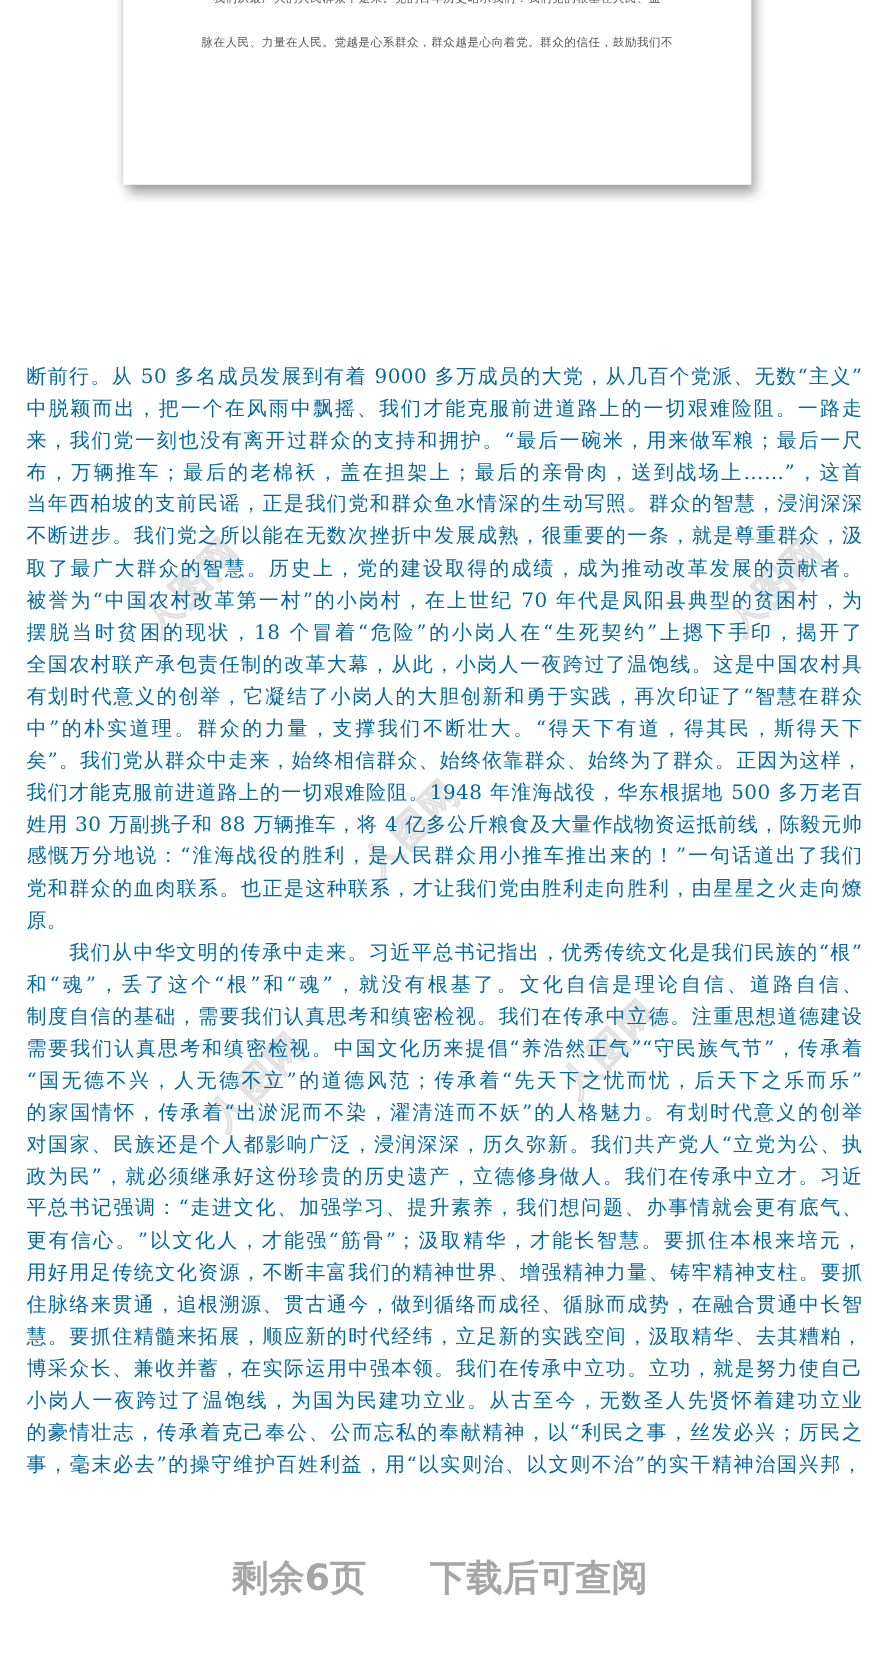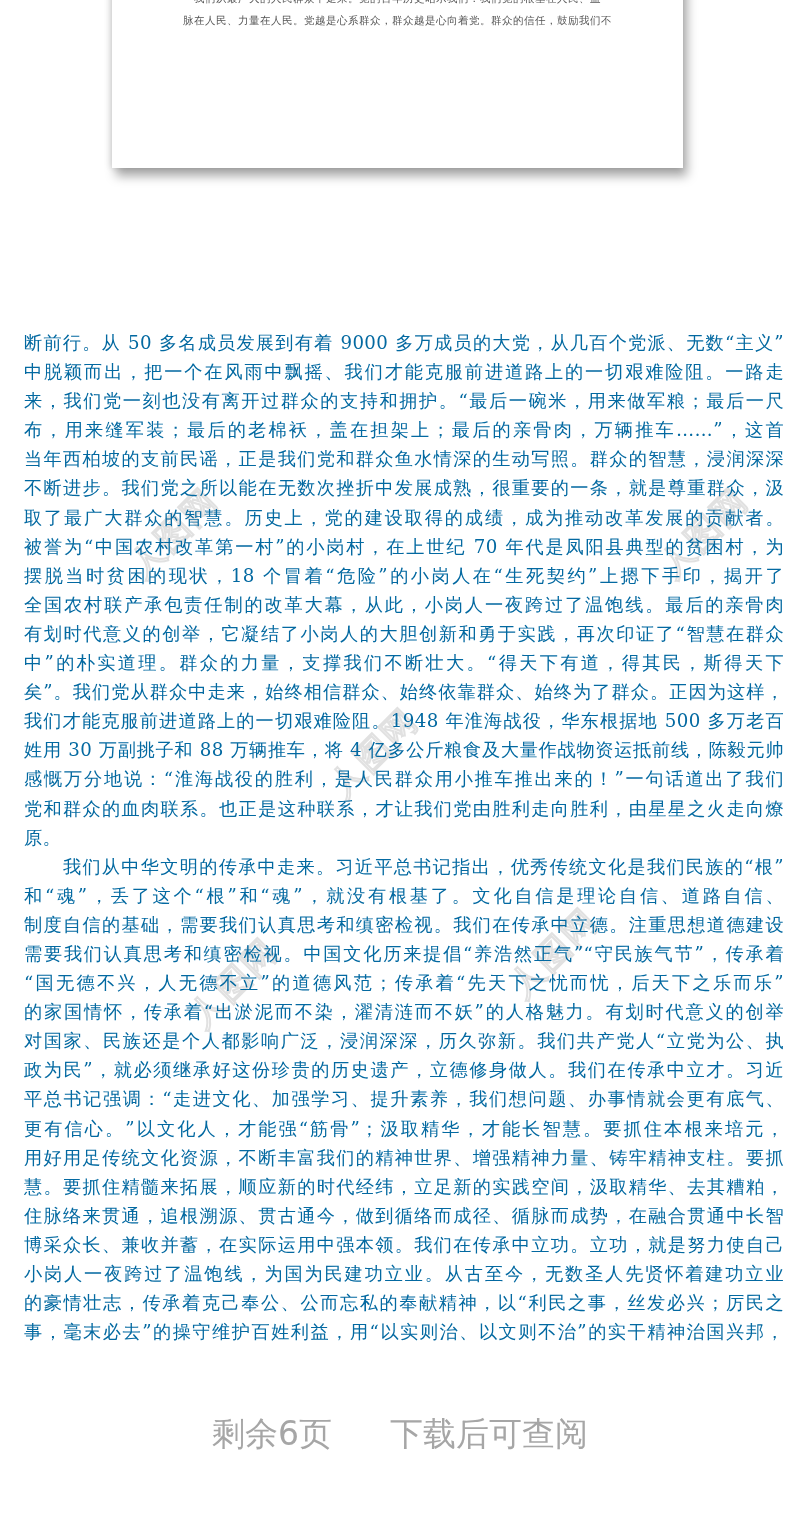--- a/index.html
+++ b/index.html
@@ -30,71 +30,71 @@
   .watermark {
     position: absolute; color: rgba(180,180,180,0.18);
     font-family: "DejaVu Sans", sans-serif; font-size: 34px; font-weight: bold;
     transform: rotate(-45deg); pointer-events: none; letter-spacing: 2px;
     -webkit-text-stroke: 1px rgba(170,170,170,0.35);
     color: transparent;
   }
   .more-bar {
     position: absolute; left: 0; top: 1412px; width: 800px; text-align: center;
     font-family: "DejaVu Sans", "Liberation Sans", sans-serif;
-    font-weight: normal; font-size: 33px; color: #a6a6a6;
+    font-weight: bold; font-size: 33px; color: #a6a6a6;
   }
   .more-bar span { display: inline-block; }
   .more-bar .remaining { margin-right: 58px; }
 </style>
 </head>
 <body>
 
 <div class="page-card">
   <div class="card-line" style="top:12px">我们从最广大的人民群众中走来。党的百年历史昭示我们：我们党的根基在人民、血</div>
-  <div class="card-line" style="top:34px">脉在人民、力量在人民。党越是心系群众，群众越是心向着党。群众的信任，鼓励我们不</div>
+  <div class="card-line" style="top:52px">脉在人民、力量在人民。党越是心系群众，群众越是心向着党。群众的信任，鼓励我们不</div>
 </div>
 
 <div class="watermark" style="left:120px; top:510px;">人图网</div>
 <div class="watermark" style="left:320px; top:730px;">人图网</div>
 <div class="watermark" style="left:500px; top:930px;">人图网</div>
 <div class="watermark" style="left:180px; top:960px;">人图网</div>
 <div class="watermark" style="left:650px; top:510px;">人图网</div>
 
 <div class="body-text">
   <div class="line">断前行。从 50 多名成员发展到有着 9000 多万成员的大党，从几百个党派、无数“主义”</div>
   <div class="line">中脱颖而出，把一个在风雨中飘摇、我们才能克服前进道路上的一切艰难险阻。一路走</div>
   <div class="line">来，我们党一刻也没有离开过群众的支持和拥护。“最后一碗米，用来做军粮；最后一尺</div>
-  <div class="line">布，用来缝军装；最后的老棉袄，盖在担架上；最后的亲骨肉，万辆推车……”，这首</div>
+  <div class="line">布，万辆推车；最后的老棉袄，盖在担架上；最后的亲骨肉，送到战场上……”，这首</div>
   <div class="line">当年西柏坡的支前民谣，正是我们党和群众鱼水情深的生动写照。群众的智慧，浸润深深</div>
   <div class="line">不断进步。我们党之所以能在无数次挫折中发展成熟，很重要的一条，就是尊重群众，汲</div>
   <div class="line">取了最广大群众的智慧。历史上，党的建设取得的成绩，成为推动改革发展的贡献者。</div>
   <div class="line">被誉为“中国农村改革第一村”的小岗村，在上世纪 70 年代是凤阳县典型的贫困村，为</div>
   <div class="line">摆脱当时贫困的现状，18 个冒着“危险”的小岗人在“生死契约”上摁下手印，揭开了</div>
-  <div class="line">全国农村联产承包责任制的改革大幕，从此，小岗人一夜跨过了温饱线。最后的亲骨肉</div>
+  <div class="line">全国农村联产承包责任制的改革大幕，从此，小岗人一夜跨过了温饱线。这是中国农村具</div>
   <div class="line">有划时代意义的创举，它凝结了小岗人的大胆创新和勇于实践，再次印证了“智慧在群众</div>
   <div class="line">中”的朴实道理。群众的力量，支撑我们不断壮大。“得天下有道，得其民，斯得天下</div>
   <div class="line">矣”。我们党从群众中走来，始终相信群众、始终依靠群众、始终为了群众。正因为这样，</div>
   <div class="line">我们才能克服前进道路上的一切艰难险阻。1948 年淮海战役，华东根据地 500 多万老百</div>
   <div class="line">姓用 30 万副挑子和 88 万辆推车，将 4 亿多公斤粮食及大量作战物资运抵前线，陈毅元帅</div>
   <div class="line">感慨万分地说：“淮海战役的胜利，是人民群众用小推车推出来的！”一句话道出了我们</div>
   <div class="line">党和群众的血肉联系。也正是这种联系，才让我们党由胜利走向胜利，由星星之火走向燎</div>
   <div class="line last">原。</div>
   <div class="line">　　我们从中华文明的传承中走来。习近平总书记指出，优秀传统文化是我们民族的“根”</div>
   <div class="line">和“魂”，丢了这个“根”和“魂”，就没有根基了。文化自信是理论自信、道路自信、</div>
   <div class="line">制度自信的基础，需要我们认真思考和缜密检视。我们在传承中立德。注重思想道德建设</div>
   <div class="line">需要我们认真思考和缜密检视。中国文化历来提倡“养浩然正气”“守民族气节”，传承着</div>
   <div class="line">“国无德不兴，人无德不立”的道德风范；传承着“先天下之忧而忧，后天下之乐而乐”</div>
   <div class="line">的家国情怀，传承着“出淤泥而不染，濯清涟而不妖”的人格魅力。有划时代意义的创举</div>
   <div class="line">对国家、民族还是个人都影响广泛，浸润深深，历久弥新。我们共产党人“立党为公、执</div>
   <div class="line">政为民”，就必须继承好这份珍贵的历史遗产，立德修身做人。我们在传承中立才。习近</div>
   <div class="line">平总书记强调：“走进文化、加强学习、提升素养，我们想问题、办事情就会更有底气、</div>
   <div class="line">更有信心。”以文化人，才能强“筋骨”；汲取精华，才能长智慧。要抓住本根来培元，</div>
   <div class="line">用好用足传统文化资源，不断丰富我们的精神世界、增强精神力量、铸牢精神支柱。要抓</div>
+  <div class="line">住脉络来贯通，追根溯源、贯古通今，做到循络而成径、循脉而成势，在融合贯通中长智</div>
   <div class="line">慧。要抓住精髓来拓展，顺应新的时代经纬，立足新的实践空间，汲取精华、去其糟粕，</div>
-  <div class="line">住脉络来贯通，追根溯源、贯古通今，做到循络而成径、循脉而成势，在融合贯通中长智</div>
   <div class="line">博采众长、兼收并蓄，在实际运用中强本领。我们在传承中立功。立功，就是努力使自己</div>
   <div class="line">小岗人一夜跨过了温饱线，为国为民建功立业。从古至今，无数圣人先贤怀着建功立业</div>
   <div class="line">的豪情壮志，传承着克己奉公、公而忘私的奉献精神，以“利民之事，丝发必兴；厉民之</div>
   <div class="line">事，毫末必去”的操守维护百姓利益，用“以实则治、以文则不治”的实干精神治国兴邦，</div>
 </div>
 
 <div class="more-bar">
   <span class="remaining">剩余6页</span><span>下载后可查阅</span>
 </div>
 

